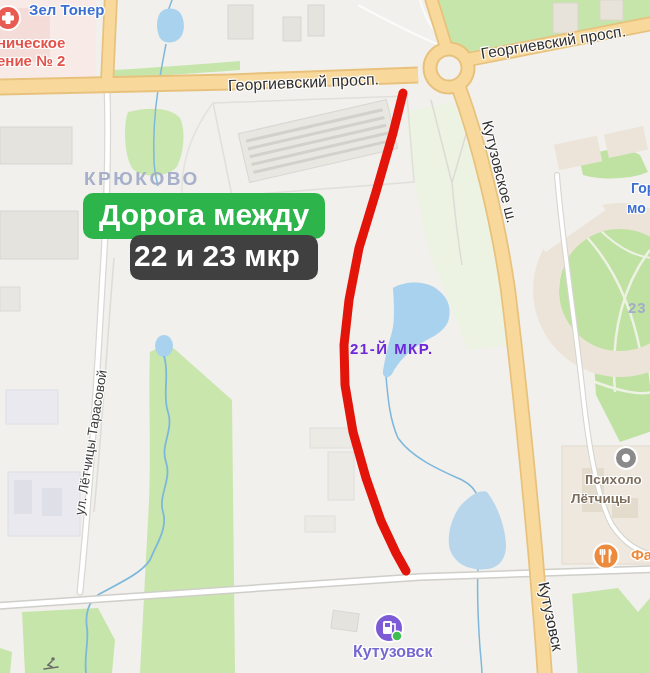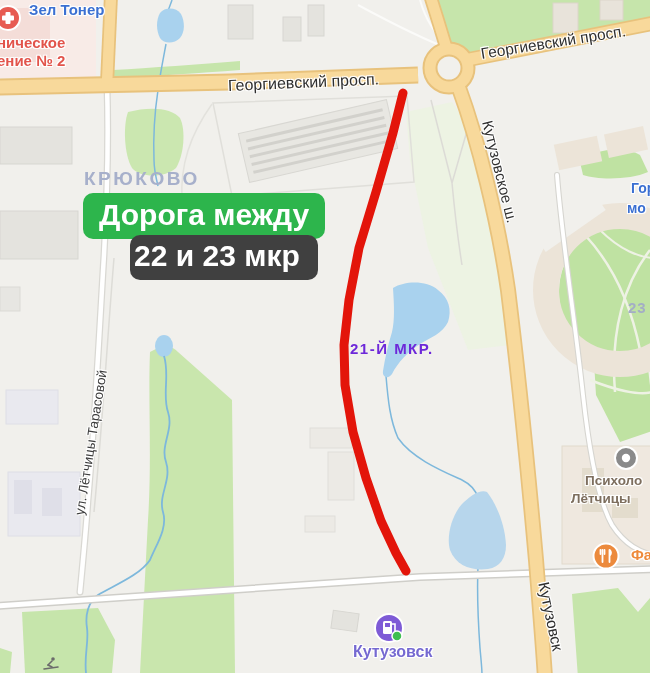--- a/index.html
+++ b/index.html
@@ -177,21 +177,21 @@
 
 <div class="lbl poi-blue halo" style="left:631px;top:181px;">Гор</div>
 <div class="lbl poi-blue halo" style="left:627px;top:201px;">мо</div>
 
 <div class="icon" style="left:614px;top:446px;">
   <svg width="26" height="26">
         <circle cx="12" cy="12" r="11" fill="#8a8a8a" stroke="#fff" stroke-width="2"></circle>
   <circle cx="12" cy="12" r="4.2" fill="#fff"></circle>
       </svg>
 </div>
-<div class="lbl poi-brown halo" style="left:585px;top:474px;">Психоло</div>
+<div class="lbl poi-brown halo" style="left:585px;top:474px;font-family:Liberation Mono, monospace;">Психоло</div>
 <div class="lbl poi-brown halo" style="left:571px;top:492px;">Лётчицы</div>
 
 <div class="icon" style="left:592px;top:542px;">
   <svg width="28" height="28">
         <circle cx="14" cy="14" r="12.5" fill="#ec8a3d" stroke="#fff" stroke-width="2"></circle>
   <g stroke="#fff" stroke-width="1.8" stroke-linecap="round">
     <line x1="10.5" y1="8" x2="10.5" y2="20"></line>
           <line x1="8.5" y1="8" x2="8.5" y2="12"></line>
     <line x1="12.5" y1="8" x2="12.5" y2="12"></line>
           <line x1="17.5" y1="8" x2="17.5" y2="20"></line>

